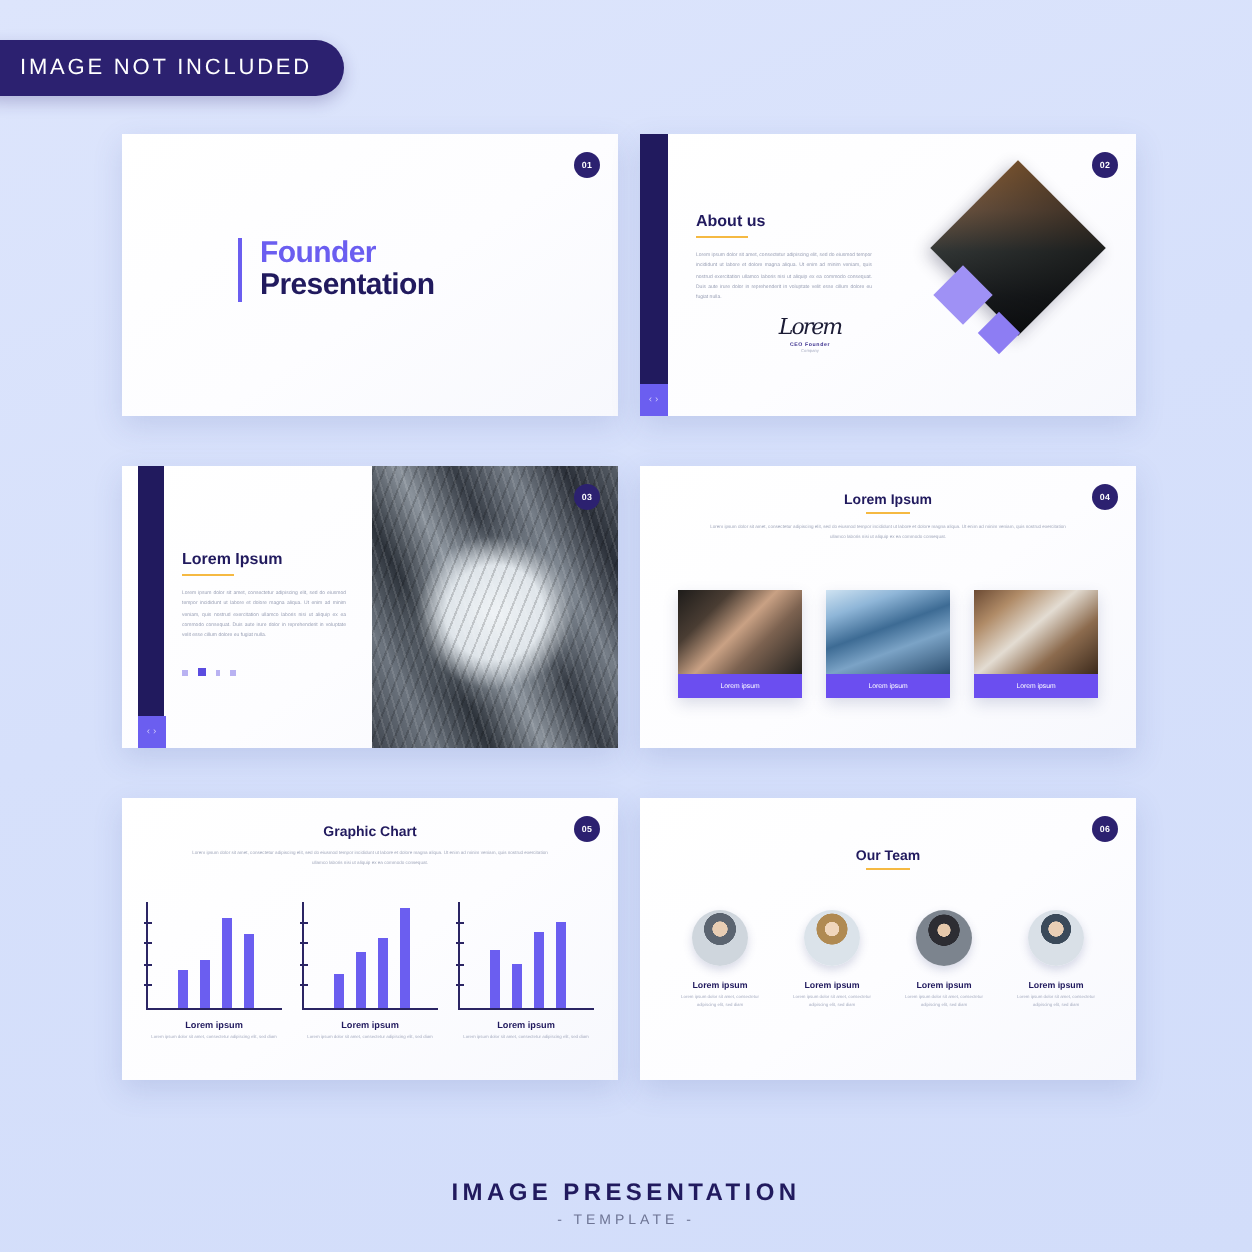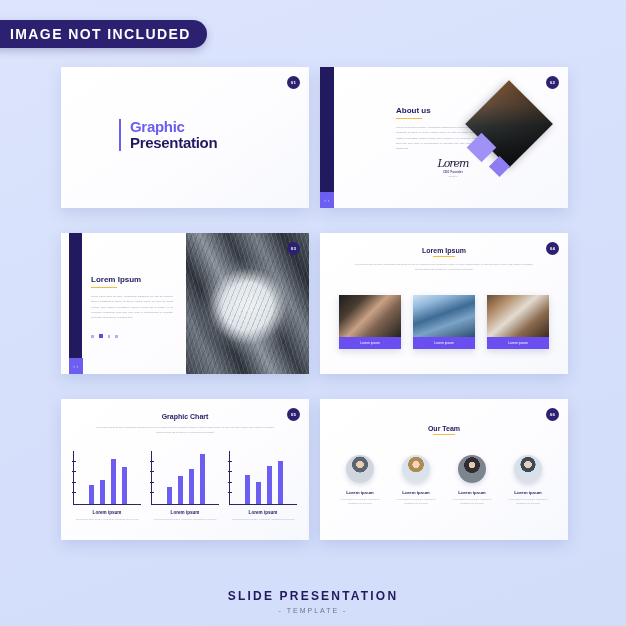--- a/index.html
+++ b/index.html
@@ -19,22 +19,22 @@
     left: -14px; top: 20px;
     height: 28px;
     background: #2c2170;
     border-radius: 14px;
     display: flex; align-items: center;
     padding: 0 16px 0 24px;
     box-shadow: 0 3px 8px rgba(44,33,112,.25);
   }
   .ribbon span {
     color: #fff;
-    font-size: 14px;
-    font-weight: bold;
+    font-size: 11px;
+    font-weight: normal;
     letter-spacing: 1.4px;
   }
 
   
   .deck {
     position: absolute;
     left: 61px; top: 67px;
     width: 507px;
     display: grid;
     grid-template-columns: 248px 248px;
@@ -88,21 +88,21 @@
   .s1-title {
     position: absolute;
     left: 58px; top: 52px;
     display: flex; gap: 9px;
   }
   .s1-bar { width: 2px; background: #6b5ef0; }
   .s1-l1 { font-size: 15px; font-weight: bold; color: #6b5ef0; line-height: 1.06; letter-spacing: -.3px;}
   .s1-l2 { font-size: 15px; font-weight: bold; color: #211a5e; line-height: 1.06; letter-spacing: -.3px; text-align: center;}
 
   
-  .s2-body { position: absolute; left: 28px; top: 39px; width: 88px; margin-left: 48px; }
+  .s2-body { position: absolute; left: 28px; top: 39px; width: 88px; }
   .h-title { font-size: 8px; font-weight: bold; color: #211a5e; }
   .h-rule { width: 26px; height: 1.6px; background: #f5b942; margin-top: 2.5px; }
   .para {
     margin-top: 6px;
     font-size: 2.5px;
     line-height: 2.1;
     color: #9aa0b5;
     text-align: justify;
   }
   .sig {
@@ -252,21 +252,21 @@
   <span>IMAGE NOT INCLUDED</span>
 </div>
 
 <div class="deck">
 
   <div class="slide">
     <div class="badge">01</div>
     <div class="s1-title">
       <div class="s1-bar"></div>
       <div>
-        <div class="s1-l1">Graphic</div>
+        <div class="s1-l1">Founder</div>
         <div class="s1-l2">Presentation</div>
       </div>
     </div>
   </div>
 
   <div class="slide">
     <div class="rail"></div>
     <div class="nav">
       <span>‹</span>
       <span>›</span>
@@ -414,15 +414,15 @@
         <div class="avatar av4"></div>
         <div class="m-name">Lorem ipsum</div>
         <div class="m-sub">Lorem ipsum dolor sit amet, consectetur adipiscing elit, sed diam</div>
       </div>
     </div>
   </div>
 
 </div>
 
 <div class="footer">
-  <div class="f1">SLIDE PRESENTATION</div>
+  <div class="f1">IMAGE PRESENTATION</div>
   <div class="f2">- TEMPLATE -</div>
 </div>
 
 </body></html>

